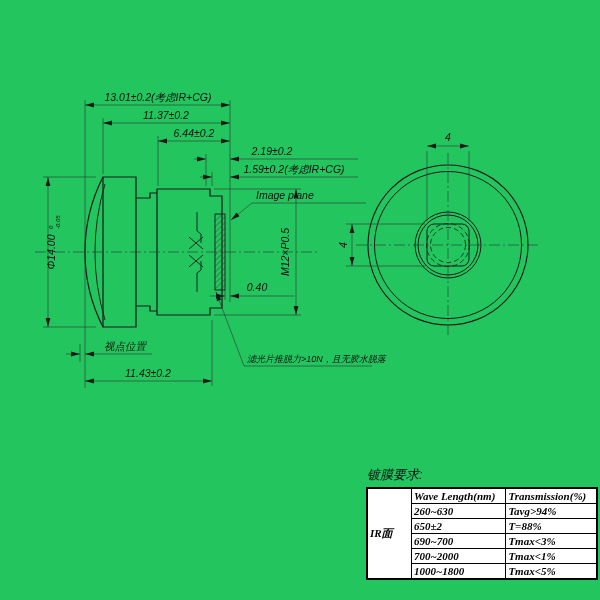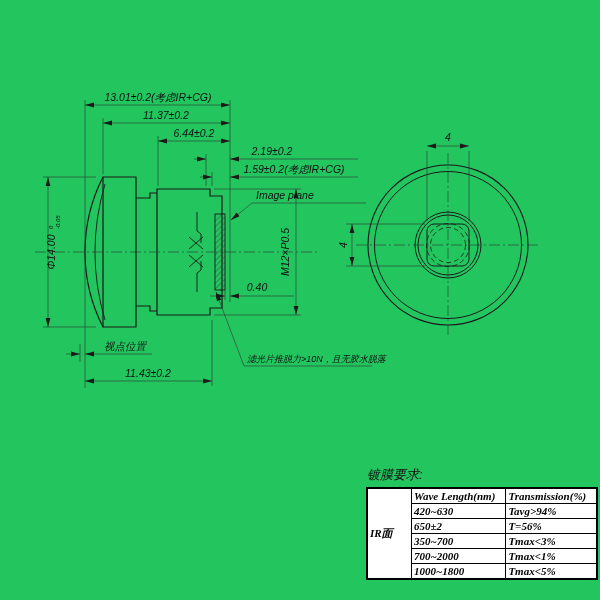--- a/index.html
+++ b/index.html
@@ -159,29 +159,29 @@
   <div class="coating">
     <div class="coating-title">镀膜要求:</div>
     <table class="ct">
       <tbody>
         <tr>
           <td class="rowhdr" rowspan="6">IR面</td>
           <th class="wavecol">Wave Length(nm)</th>
           <th class="transcol">Transmission(%)</th>
         </tr>
         <tr>
-          <td class="wavecol">420~630</td>
+          <td class="wavecol">260~630</td>
           <td class="transcol">Tavg&gt;94%</td>
         </tr>
         <tr>
           <td class="wavecol">650±2</td>
-          <td class="transcol">T=56%</td>
+          <td class="transcol">T=88%</td>
         </tr>
         <tr>
-          <td class="wavecol">350~700</td>
+          <td class="wavecol">690~700</td>
           <td class="transcol">Tmax&lt;3%</td>
         </tr>
         <tr>
           <td class="wavecol">700~2000</td>
           <td class="transcol">Tmax&lt;1%</td>
         </tr>
         <tr>
           <td class="wavecol">1000~1800</td>
           <td class="transcol">Tmax&lt;5%</td>
         </tr>

